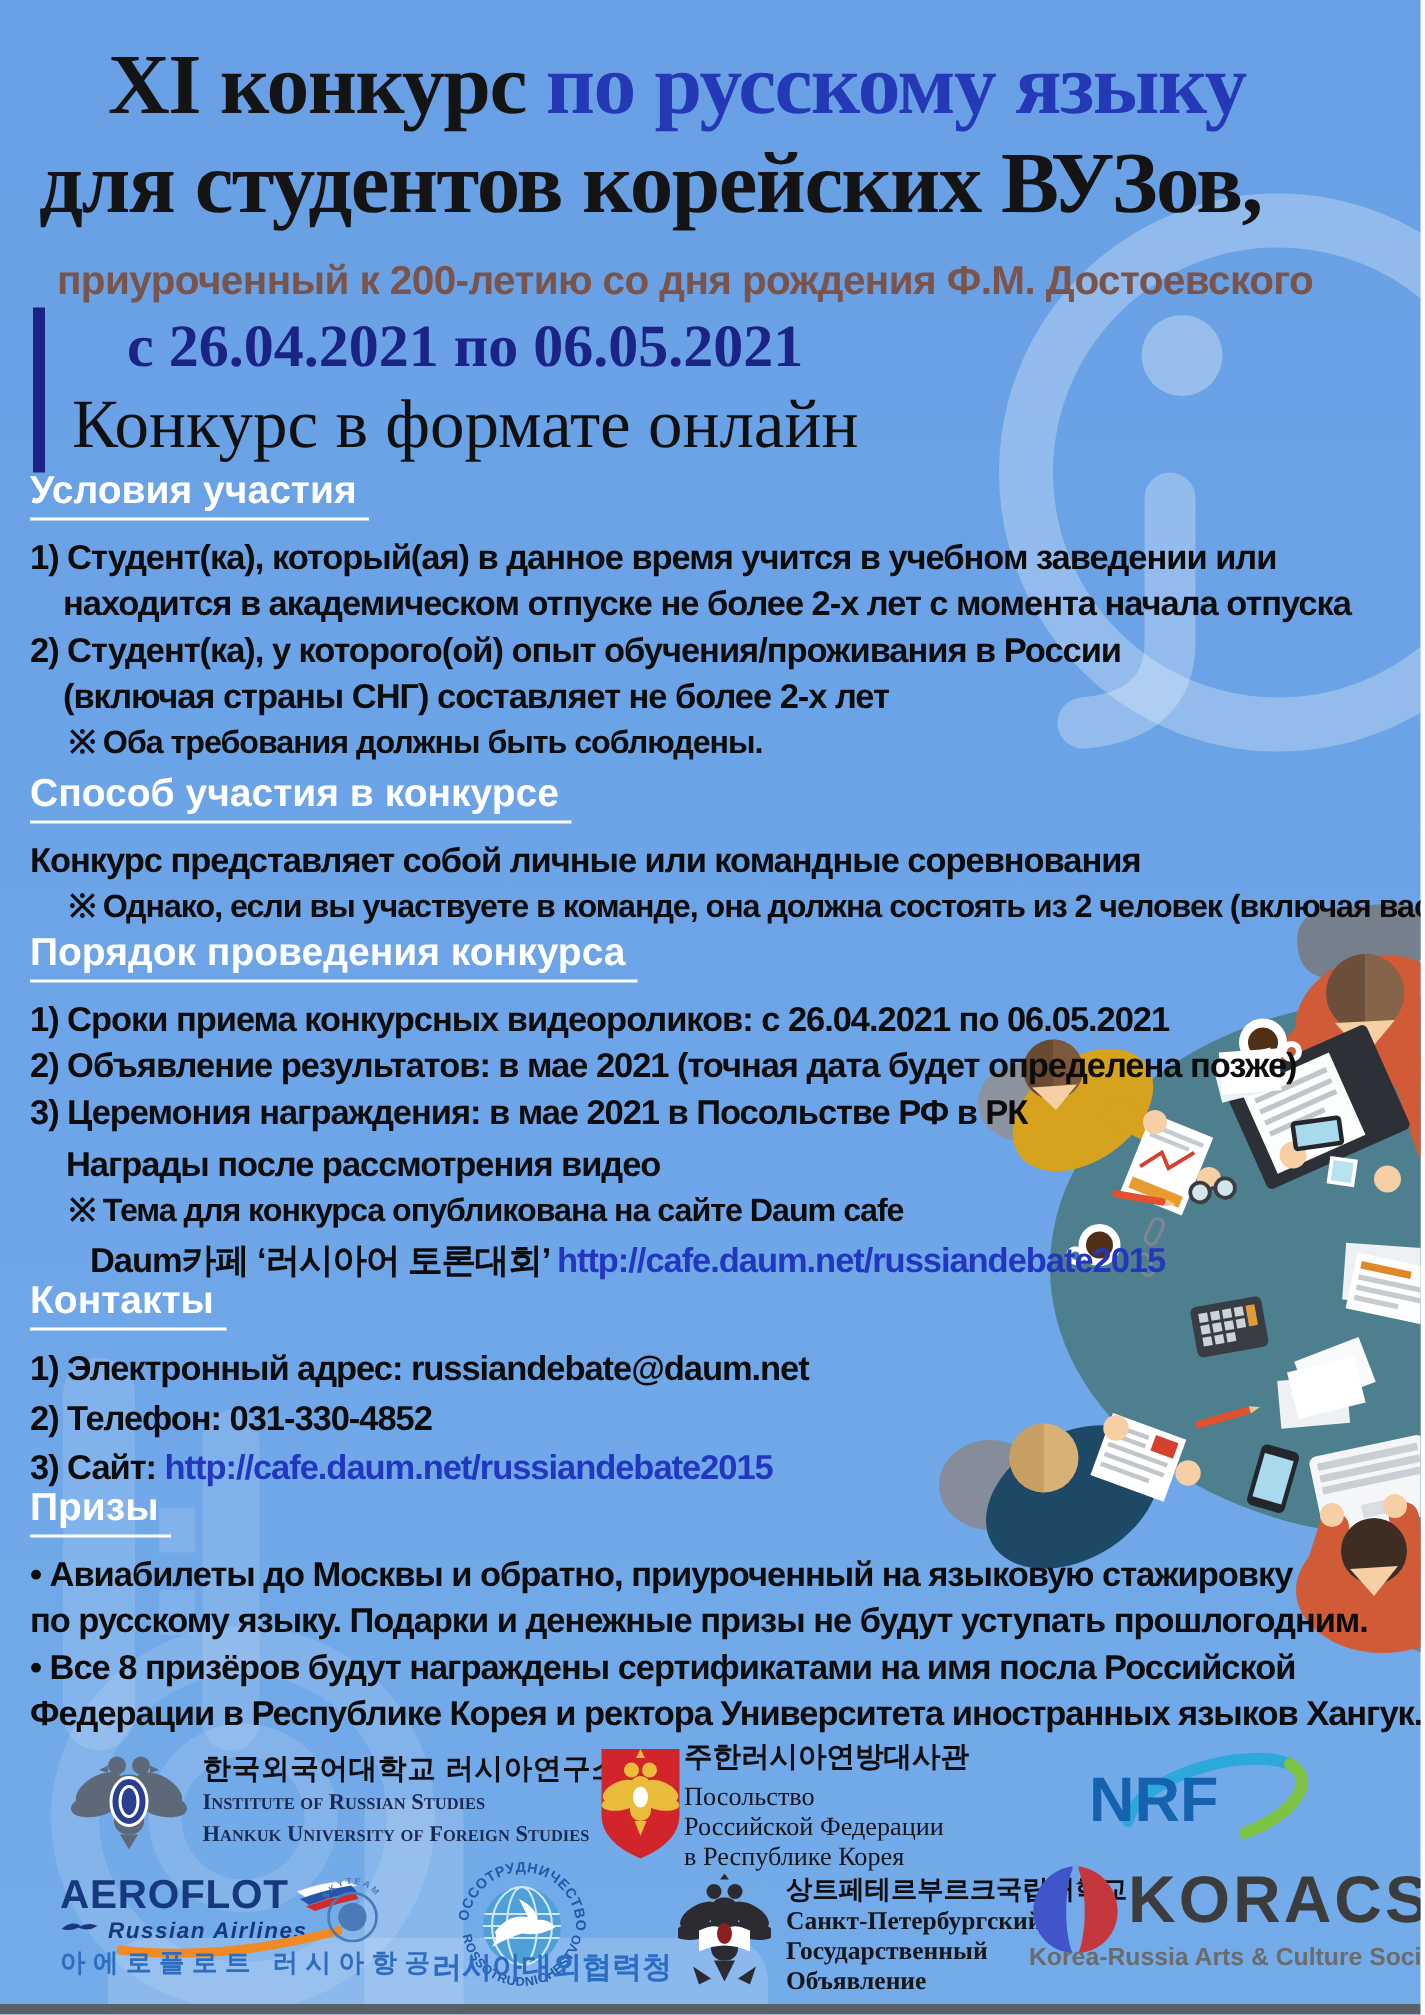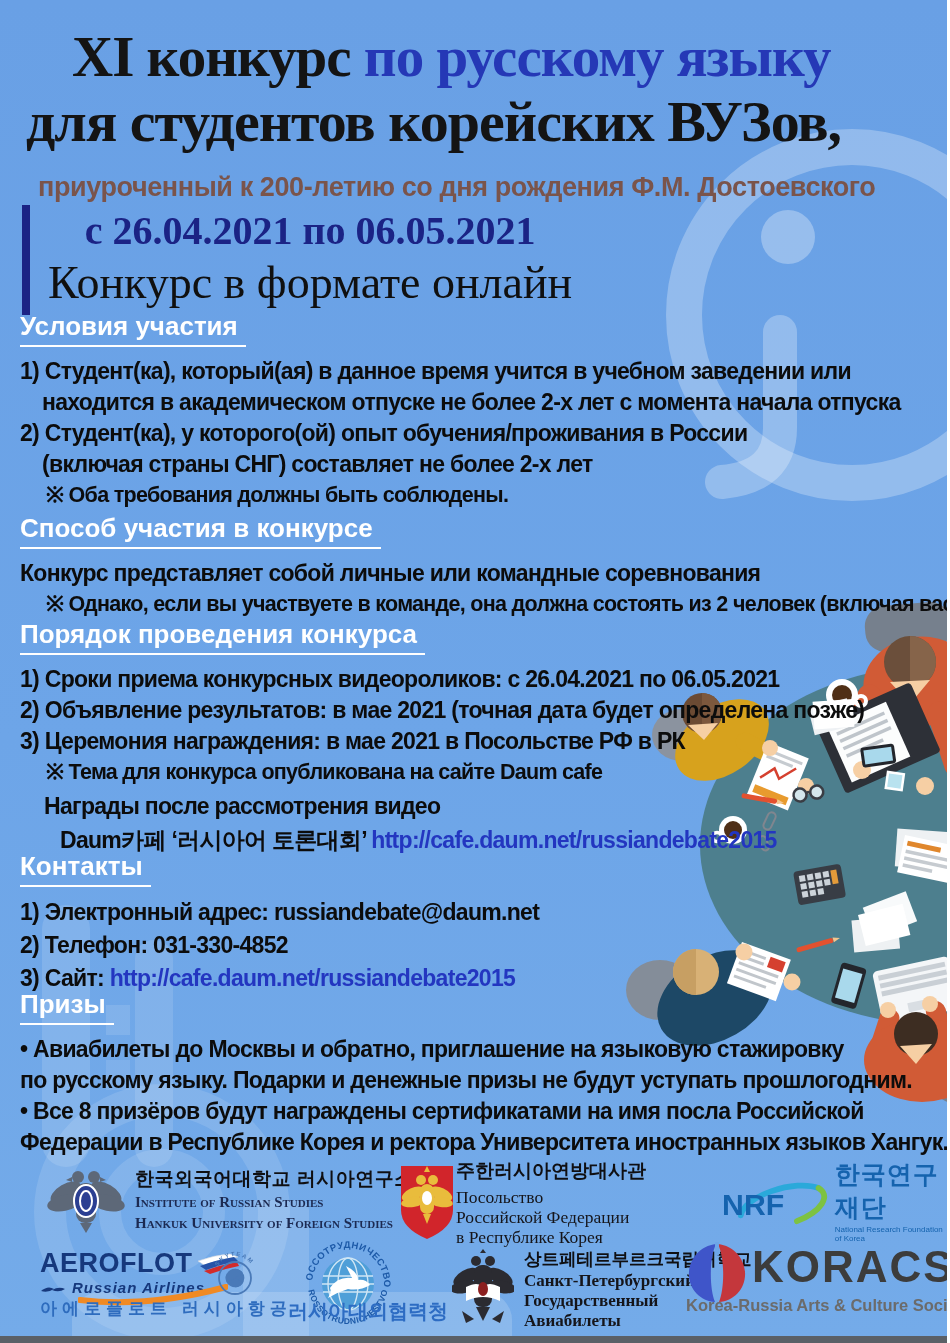--- a/index.html
+++ b/index.html
@@ -50,21 +50,21 @@
   .irs-en{font-family:"Liberation Serif",serif;font-variant:small-caps;
     font-weight:bold;font-size:15px;line-height:17px;color:#1c2a52;margin-top:2px;}
   .emb-txt{}
   .emb-kr{font-size:19px;font-weight:800;color:#0f0f12;margin-bottom:3px;}
   .emb-ru{font-family:"Liberation Serif",serif;font-size:17.5px;line-height:20px;color:#15151a;}
   .nrf-wrap{display:flex;align-items:center;}
   .nrf-txt{margin-left:4px;}
   .nrf-kr{font-size:25px;font-weight:800;color:#1563ae;letter-spacing:1px;}
   .nrf-en{font-size:8px;color:#1563ae;margin-top:1px;}
   .af-name{font-size:27px;font-weight:800;color:#16387c;letter-spacing:0.5px;display:flex;align-items:center;}
-  .af-sub-row{display:flex;align-items:flex-end;margin-top:0;}
+  .af-sub-row{display:flex;align-items:flex-start;margin-top:0;}
   .af-sub{font-style:italic;font-weight:bold;font-size:15px;color:#16387c;margin-left:6px;letter-spacing:1px;}
   .af-kr{position:absolute;left:0;top:49px;font-size:17px;font-weight:bold;
     color:#2e6cbe;letter-spacing:5px;white-space:nowrap;}
   .af-swoosh{position:absolute;left:38px;top:36px;}
   .ros-kr{position:absolute;left:-12px;top:62px;width:120px;text-align:center;
     font-size:20px;font-weight:800;color:#2d6cc3;white-space:nowrap;}
   .spbu-txt{margin-left:10px;}
   .spbu-kr{font-size:17.5px;font-weight:800;color:#0f0f12;}
   .spbu-ru{font-family:"Liberation Serif",serif;font-weight:bold;font-size:17px;
     line-height:20px;color:#15151a;}
@@ -273,35 +273,35 @@
     <h2 class="sec-h">Способ участия в конкурсе</h2>
     <div class="bl">Конкурс представляет собой личные или командные соревнования</div>
     <div class="bl note">※ Однако, если вы участвуете в команде, она должна состоять из 2 человек (включая вас).</div>
   </section>
 
   <section class="sec" style="top:620px">
     <h2 class="sec-h">Порядок проведения конкурса</h2>
     <div class="bl">1) Сроки приема конкурсных видеороликов: с 26.04.2021 по 06.05.2021</div>
     <div class="bl">2) Объявление результатов: в мае 2021 (точная дата будет определена позже)</div>
     <div class="bl">3) Церемония награждения: в мае 2021 в Посольстве РФ в РК</div>
+    <div class="bl sub-line">Награды после рассмотрения видео</div>
     <div class="bl note">※ Тема для конкурса опубликована на сайте Daum cafe</div>
-    <div class="bl sub-line">Награды после рассмотрения видео</div>
     <div class="bl daum-line"><span>Daum카페 ‘러시아어 토론대회’ </span><span class="link">http://cafe.daum.net/russiandebate2015</span></div>
   </section>
 
   <section class="sec" style="top:852px">
     <h2 class="sec-h">Контакты</h2>
     <div class="bl" style="line-height:33px">1) Электронный адрес: russiandebate@daum.net</div>
     <div class="bl" style="line-height:33px">2) Телефон: 031-330-4852</div>
     <div class="bl" style="line-height:33px"><span>3) Сайт: </span><span class="link">http://cafe.daum.net/russiandebate2015</span></div>
   </section>
 
   <section class="sec" style="top:990px">
     <h2 class="sec-h">Призы</h2>
-    <div class="bl">• Авиабилеты до Москвы и обратно, приглашение на языковую стажировку</div>
+    <div class="bl">• Авиабилеты до Москвы и обратно, приуроченный на языковую стажировку</div>
     <div class="bl">по русскому языку. Подарки и денежные призы не будут уступать прошлогодним.</div>
     <div class="bl">• Все 8 призёров будут награждены сертификатами на имя посла Российской</div>
     <div class="bl">Федерации в Республике Корея и ректора Университета иностранных языков Хангук.</div>
   </section>
 
   <div class="logo row" style="left:46px;top:1163px">
     <svg width="80" height="72" viewBox="0 0 80 72">
       <g fill="#5d6878">
         <ellipse cx="20" cy="30" rx="17" ry="9" transform="rotate(-30 20 30)"></ellipse>
         <ellipse cx="18" cy="40" rx="17" ry="8" transform="rotate(-12 18 40)"></ellipse>
@@ -347,24 +347,20 @@
       <div class="emb-ru">в Республике Корея</div>
     </div>
   </div>
 
   <div class="logo nrf-wrap" style="left:712px;top:1158px">
     <svg width="165" height="72" viewBox="0 0 165 72">
       <path d="M40 56 A 62 27 -15 0 1 148 18" fill="none" stroke="#2aa9da" stroke-width="8" stroke-linecap="round"></path>
       <path d="M148 18 A 62 27 -15 0 1 118 64" fill="none" stroke="#7dc242" stroke-width="8" stroke-linecap="round"></path>
       <text x="14" y="56" font-family="Liberation Sans, sans-serif" font-size="42" font-weight="bold" fill="#1563ae">NRF</text>
     </svg>
-    <div class="nrf-txt">
-      <div class="nrf-kr">한국연구재단</div>
-      <div class="nrf-en">National Research Foundation of Korea</div>
-    </div>
   </div>
 
   <div class="logo" style="left:40px;top:1248px;width:230px;height:86px">
     <div class="af-name">
         <span>AEROFLOT</span>
       <svg width="44" height="22" viewBox="0 0 44 22" style="margin-left:3px">
         <path d="M2 8 Q18 2 34 1 L42 4 Q24 6 8 12 Z" fill="#ffffff" stroke="#c9d2dd" stroke-width="0.6"></path>
         <path d="M4 13 Q20 7 38 4 L42 8 Q26 11 10 17 Z" fill="#2753a8"></path>
         <path d="M8 18 Q24 12 41 9 L43 13 Q28 16 14 21 Z" fill="#d32b2b"></path>
       </svg>
@@ -437,21 +433,21 @@
         <path d="M10 62 L22 70 L14 74 Z"></path>
           <path d="M52 62 L40 70 L48 74 Z"></path>
       </g>
       <path d="M14 38 Q31 30 31 44 Q31 30 48 38 L48 52 Q31 44 14 52 Z" fill="#ffffff"></path>
       <ellipse cx="31" cy="40" rx="5" ry="7" fill="#8c1f1f"></ellipse>
     </svg>
     <div class="spbu-txt">
       <div class="spbu-kr">상트페테르부르크국립대학교</div>
       <div class="spbu-ru">Санкт-Петербургский</div>
       <div class="spbu-ru">Государственный</div>
-      <div class="spbu-ru">Авиабилеты</div>
+      <div class="spbu-ru">Объявление</div>
     </div>
   </div>
 
   <div class="logo" style="left:686px;top:1242px;width:260px;height:80px">
     <svg width="62" height="62" viewBox="0 0 64 64" style="position:absolute;left:0;top:0">
       <path d="M31 2 C14 4 3 18 3 33 C3 49 15 61 30 62 C24 48 24 16 31 2 Z" fill="#3f55c9"></path>
       <path d="M33 2 C50 4 61 18 61 33 C61 49 49 61 34 62 C40 48 40 16 33 2 Z" fill="#c4373c"></path>
       <rect x="30" y="0" width="4" height="14" fill="#6da5e8"></rect>
     </svg>
     <div class="koracs-abbr">KORACS</div>

